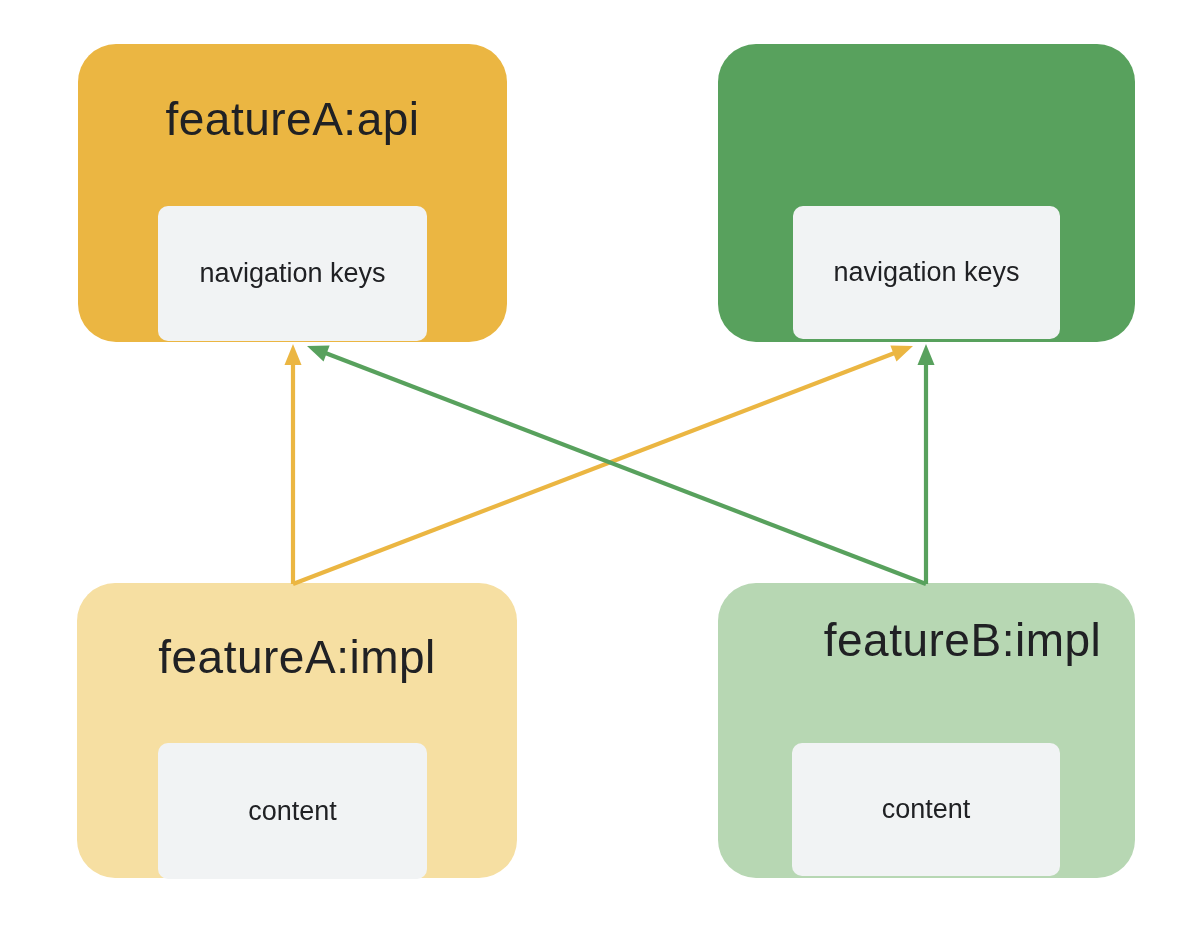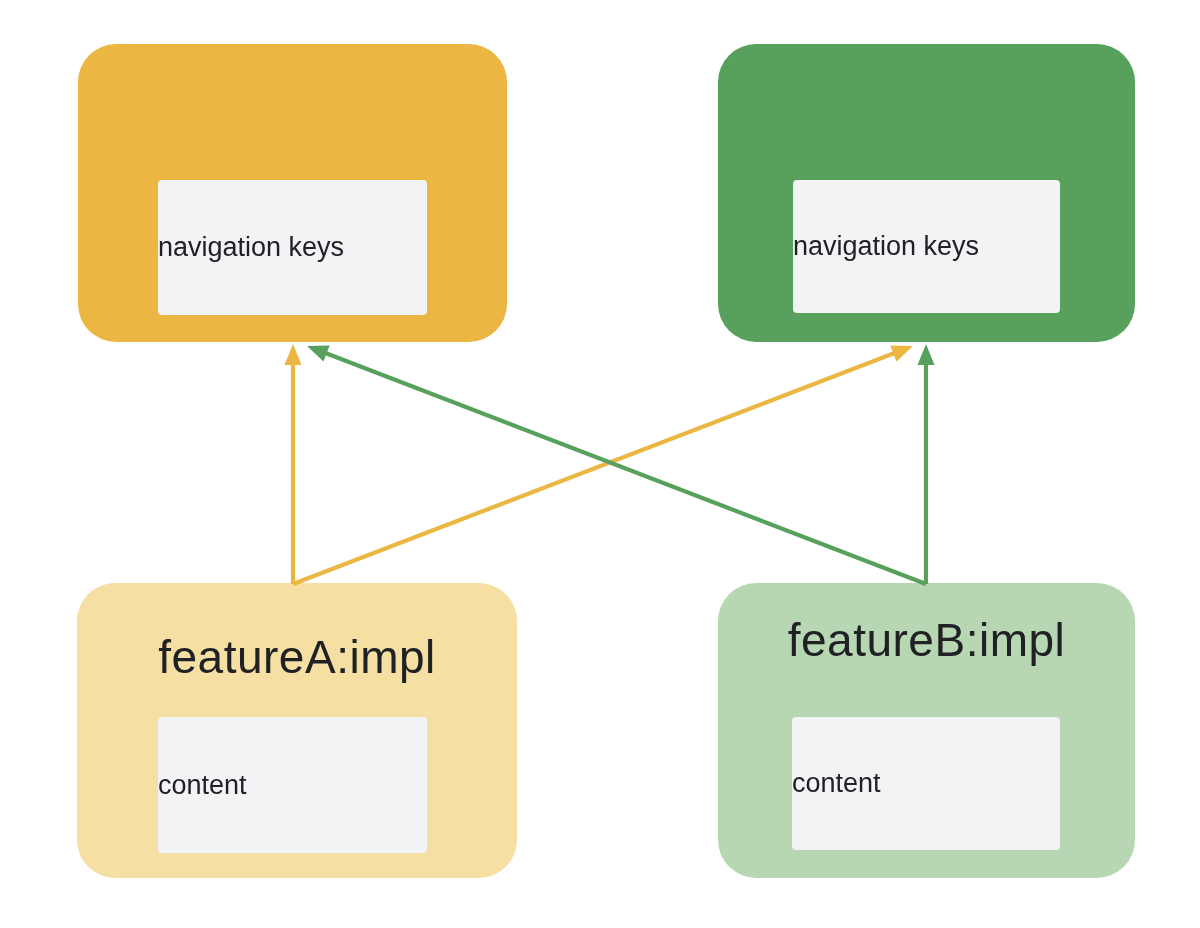--- a/index.html
+++ b/index.html
@@ -29,64 +29,66 @@
     display: flex;
     align-items: center;
     justify-content: center;
     font-size: 46px;
     letter-spacing: 0.5px;
     color: #202124;
     white-space: nowrap;
   }
   .inner-box {
     position: absolute;
-    border-radius: 4px;
+    border-radius: 10px;
     display: flex;
     align-items: center;
-    justify-content: flex-start;
+    justify-content: center;
+    margin-top: 26px;
   }
   .inner-label {
     font-size: 27px;
     color: #202124;
     white-space: nowrap;
   }
   svg.edges {
     position: absolute;
     left: 0;
     top: 0;
     z-index: 2;
     pointer-events: none;
   }
 </style>
 </head>
 <body>
 
 <div class="canvas">
 
   <div class="node" style="left: 78px; top: 44px; width: 429px; height: 298px; background: rgb(235, 182, 66); border-radius: 38px;">
+    <div class="node-title" style="height: 136px;">featureA:api</div>
     <div class="inner-box" style="left: 80px; top: 136px; width: 269px; height: 135px; background: rgb(241, 243, 244);">
       <span class="inner-label">navigation keys</span>
     </div>
   </div>
 
   <div class="node" style="left: 718px; top: 44px; width: 417px; height: 298px; background: rgb(88, 161, 93); border-radius: 38px;">
     <div class="inner-box" style="left: 75px; top: 136px; width: 267px; height: 133px; background: rgb(241, 243, 244);">
       <span class="inner-label">navigation keys</span>
     </div>
   </div>
 
   <div class="node" style="left: 77px; top: 583px; width: 440px; height: 295px; background: rgb(246, 223, 162); border-radius: 38px;">
     <div class="node-title" style="height: 134px;">featureA:impl</div>
     <div class="inner-box" style="left: 81px; top: 134px; width: 269px; height: 136px; background: rgb(241, 243, 244);">
       <span class="inner-label">content</span>
     </div>
   </div>
 
   <div class="node" style="left: 718px; top: 583px; width: 417px; height: 295px; background: rgb(183, 215, 179); border-radius: 38px;">
-    <div class="node-title" style="height: 100px;">featureB:impl</div>
+    <div class="node-title" style="height: 100px; margin-left: 36px;">featureB:impl</div>
     <div class="inner-box" style="left: 74px; top: 134px; width: 268px; height: 133px; background: rgb(241, 243, 244);">
       <span class="inner-label">content</span>
     </div>
   </div>
 
   <svg class="edges" width="1200" height="928" viewBox="0 0 1200 928">
       <line x1="293" y1="584" x2="293" y2="363" stroke="#EBB642" stroke-width="4.2"></line>
       <polygon points="293,344 301.5,365 284.5,365" fill="#EBB642"></polygon>
       <line x1="293" y1="584" x2="895.2620130391277" y2="352.80909822046385" stroke="#EBB642" stroke-width="4.2"></line>
       <polygon points="913,346 896.4410320366119,361.4612606209029 890.3486809972494,345.59043018222775" fill="#EBB642"></polygon>

